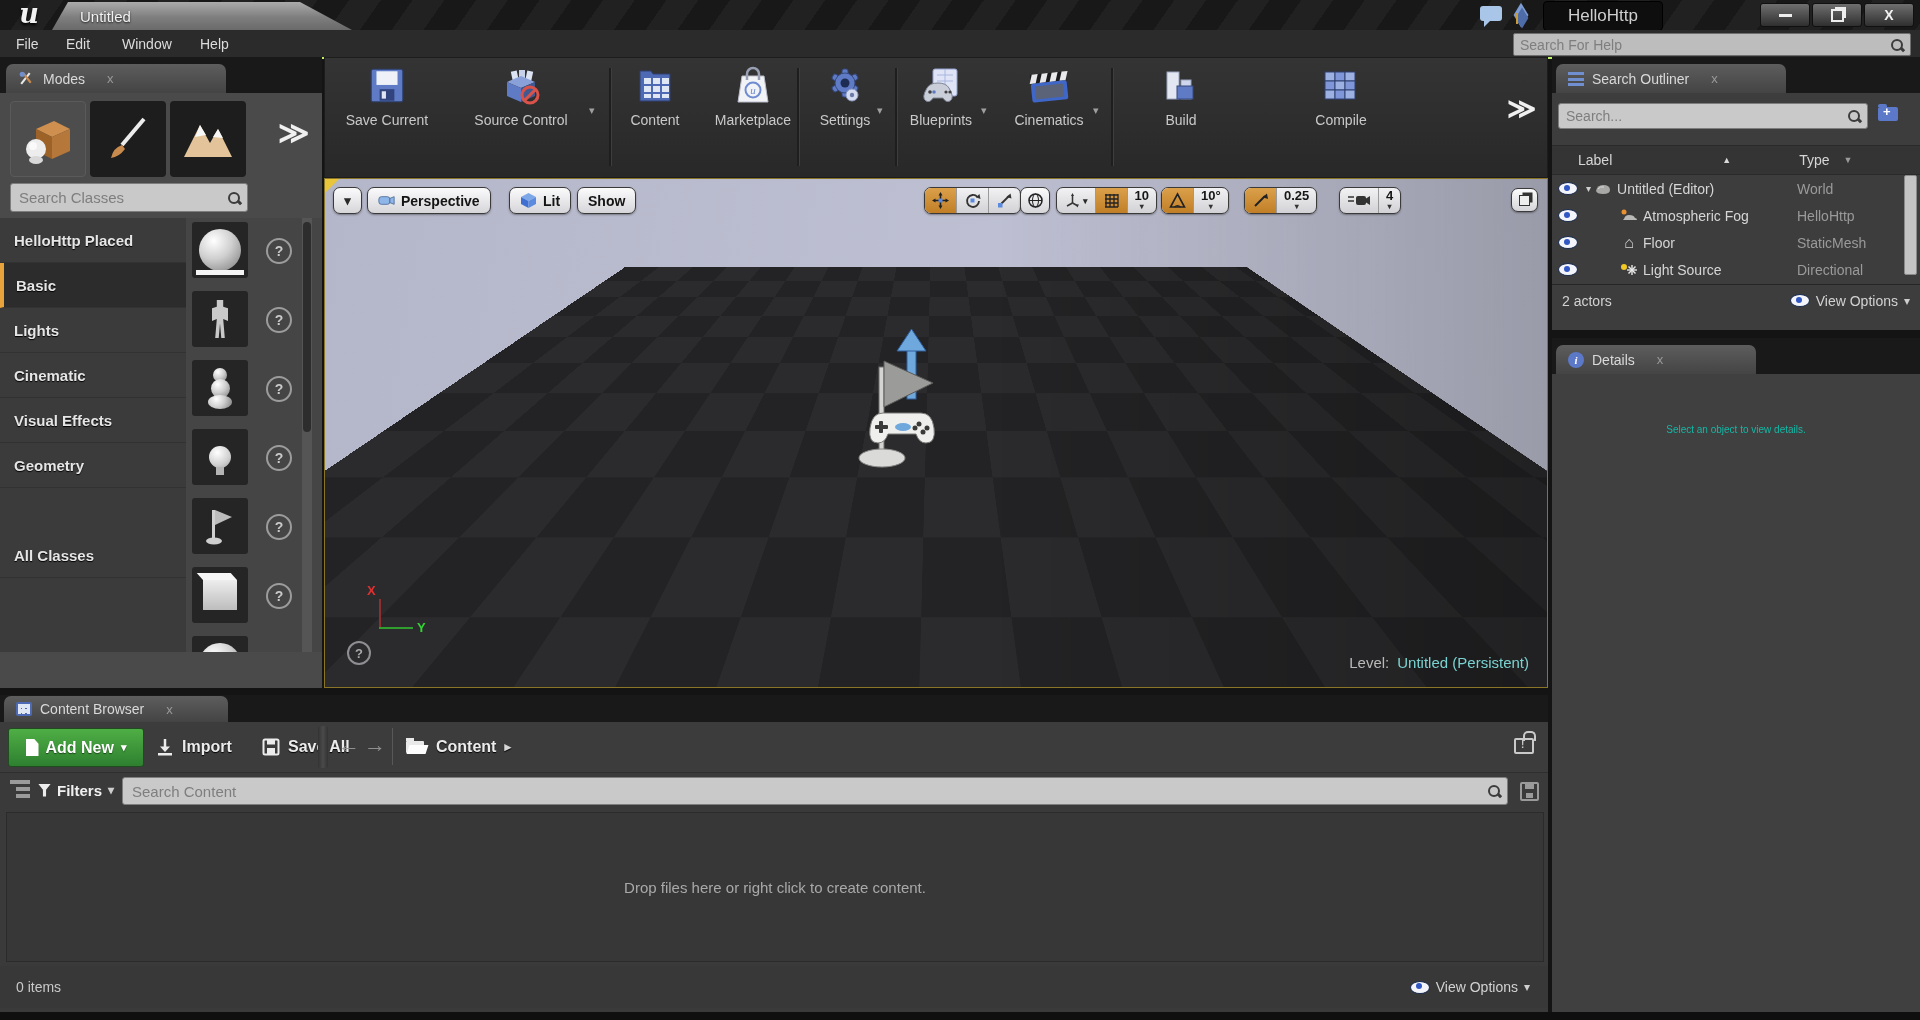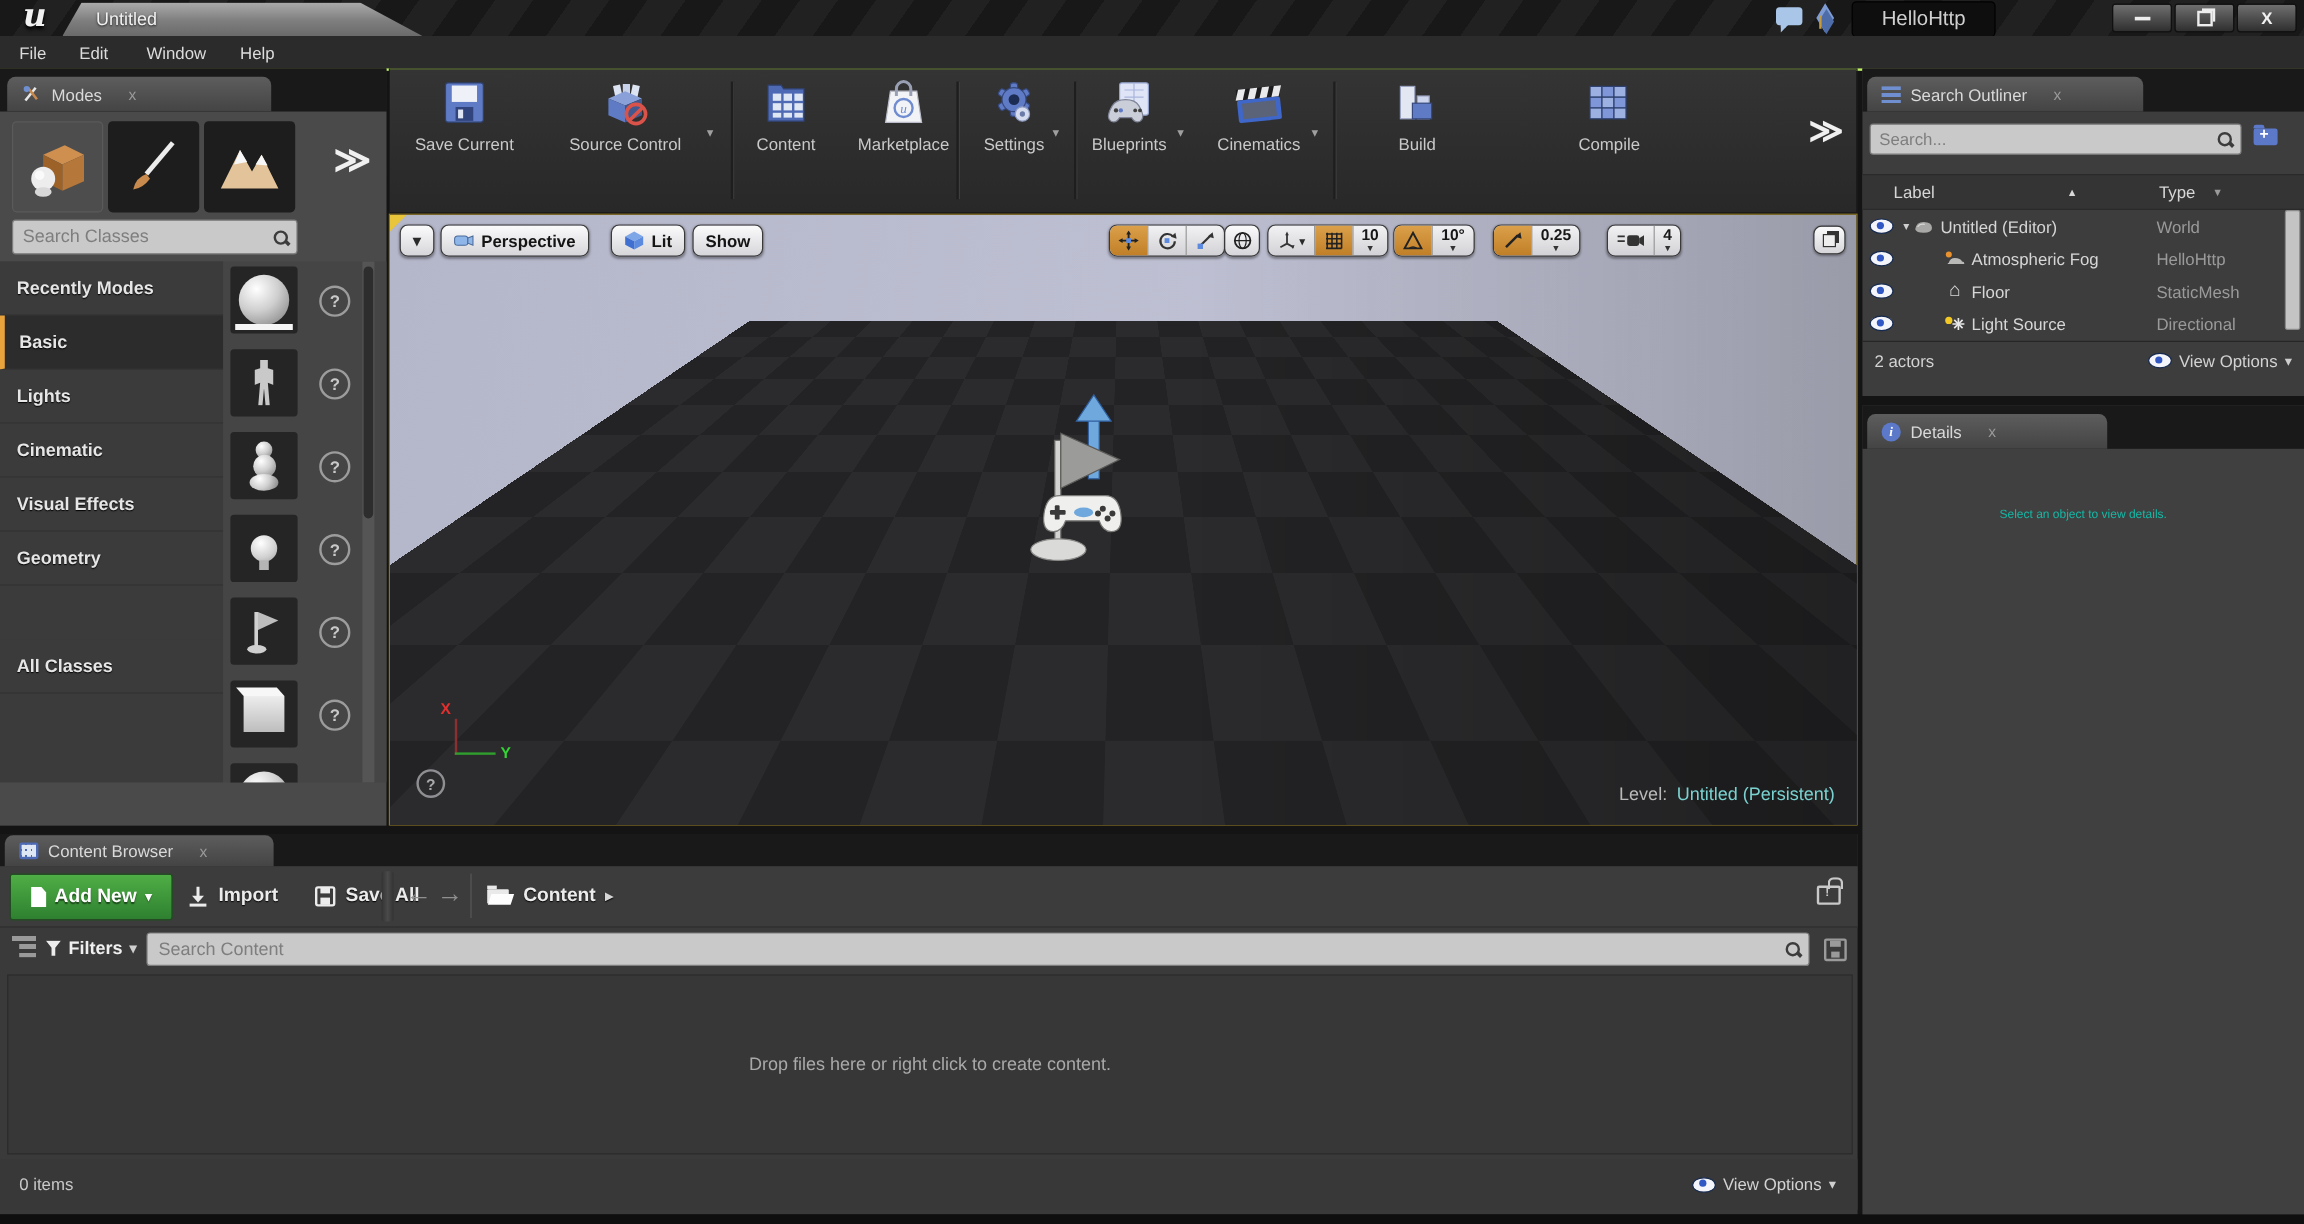--- a/index.html
+++ b/index.html
@@ -223,20 +223,24 @@
     <div id="btn-close" class="abs winbtn">
         <span class="x">X</span>
       </div>
   </div>
 
   <div id="menubar" class="abs">
     <span class="abs menu-item" style="left:10px">File</span>
     <span class="abs menu-item" style="left:60px">Edit</span>
     <span class="abs menu-item" style="left:116px">Window</span>
     <span class="abs menu-item" style="left:194px">Help</span>
+    <div id="help-search" class="abs">
+      <input placeholder="Search For Help" style="">
+      <span class="mag"></span>
+    </div>
   </div>
 
   <div id="modes" class="abs">
     <div id="modes-tabstrip" class="abs tabstrip">
       <div class="ptab" style="left:6px;width:196px">
         <svg class="icon16" viewBox="0 0 16 16">
           <line x1="3" y1="13" x2="11" y2="3" stroke="#e8e8e8" stroke-width="2"></line>
           <line x1="5" y1="3" x2="12" y2="12" stroke="#c98a4e" stroke-width="2"></line>
           <circle cx="4" cy="4" r="2.4" fill="#6f8fd0"></circle>
         </svg>
@@ -271,21 +275,21 @@
       </svg>
     </div>
     <span id="modes-overflow" class="abs">≫</span>
 
     <div id="search-classes" class="abs">
       <input placeholder="Search Classes" style="">
       <span class="mag"></span>
     </div>
 
     <div id="cat-col" class="abs">
-      <div class="cat" style="top:0">Recently Modes</div>
+      <div class="cat" style="top:0">HelloHttp Placed</div>
       <div class="cat sel" style="top:45px">Basic</div>
       <div class="cat" style="top:90px">Lights</div>
       <div class="cat" style="top:135px">Cinematic</div>
       <div class="cat" style="top:225px">Geometry</div>
       <div class="cat" style="top:180px">Visual Effects</div>
       <div class="cat" style="top:315px">All Classes</div>
     </div>
 
     <div id="thumb-col" class="abs">
       <div class="tile" style="top:4px">

